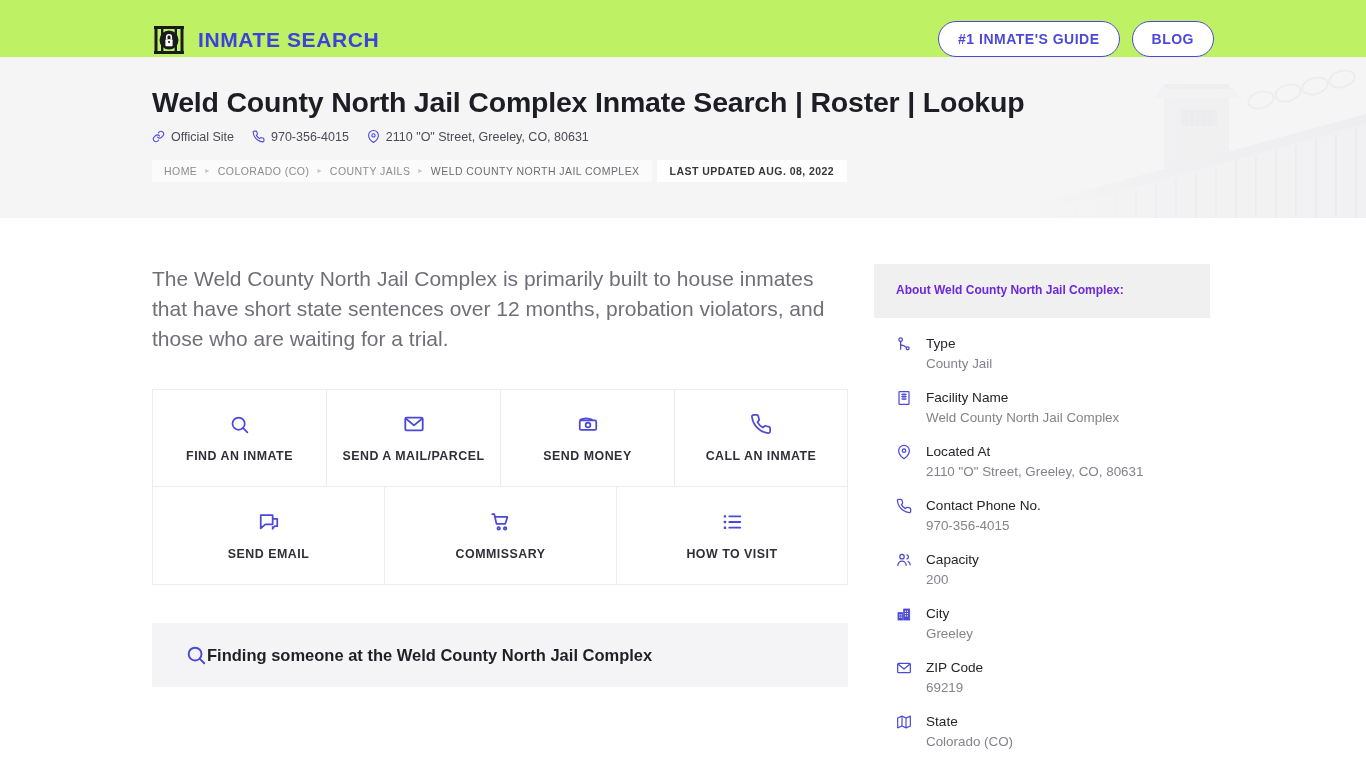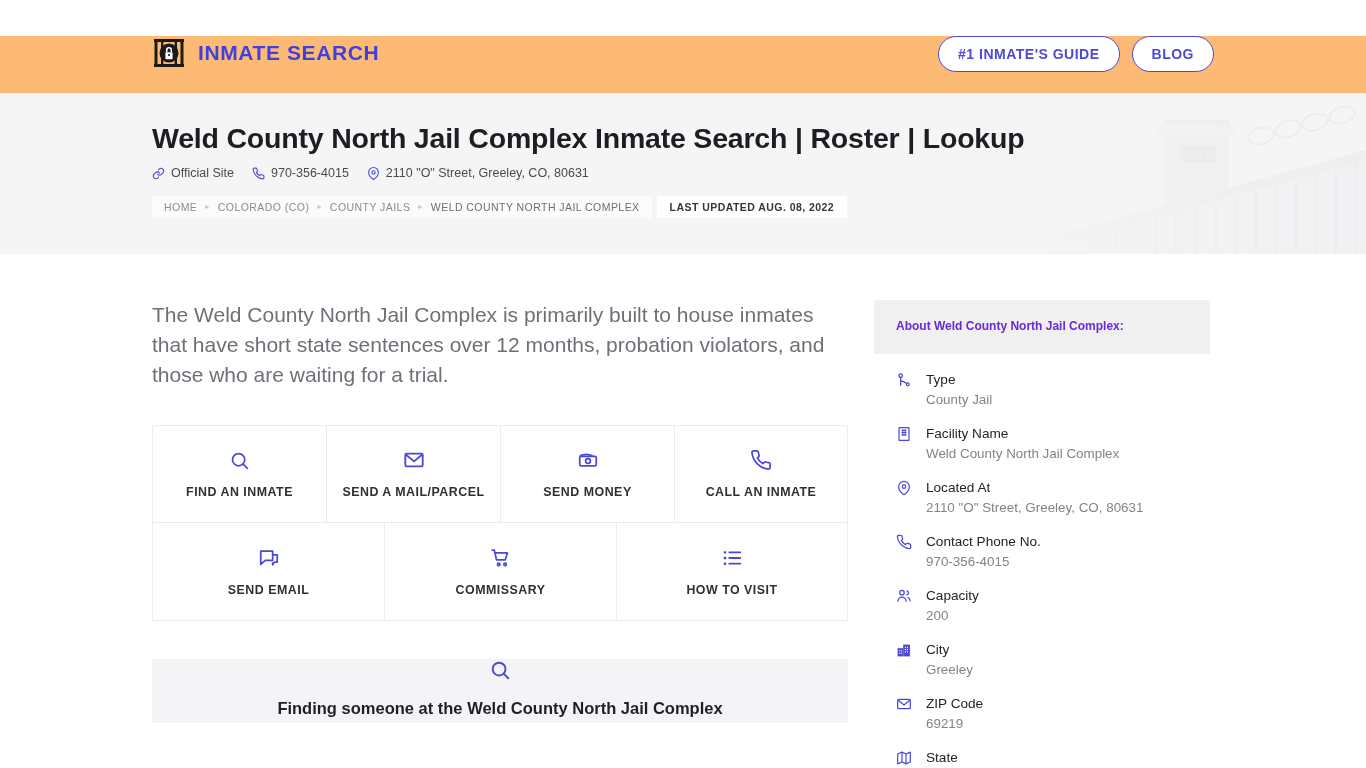--- a/index.html
+++ b/index.html
@@ -7,28 +7,27 @@
     width: 1366px; height: 768px;
     background: #ffffff;
     font-family: "Liberation Sans", sans-serif;
     overflow: hidden;
   }
   .page { position: relative; width: 1366px; height: 768px; overflow: hidden; }
 
   
   .topnav {
     height: 58px;
-    background: #fdba74;
-    display: flex;
-    align-items: flex-start;
+    background: #bef264;
+    display: flex;
+    align-items: flex-end;
     padding: 0 152px 0 152px;
     border-bottom: 1px solid #f1f1f3;
     position: relative;
     z-index: 5;
-    margin-top: 36px;
   }
   .brand { display: flex; align-items: center; gap: 12px; }
   .brand-mark {
     width: 34px; height: 34px;
     display: flex; align-items: center; justify-content: center;
   }
   .brand-text {
     font-size: 21px;
     font-weight: 700;
     letter-spacing: 0.6px;
@@ -77,21 +76,21 @@
     line-height: 1.15;
   }
   .hero-meta {
     margin-top: 11px;
     display: flex;
     align-items: center;
     gap: 18px;
     font-size: 12.5px;
     color: #4a4a52;
   }
-  .meta-item { display: flex; align-items: flex-end; gap: 6px; }
+  .meta-item { display: flex; align-items: center; gap: 6px; }
   .meta-item svg { display: block; }
 
   
   .crumbbar {
     margin-top: 16px;
     display: flex;
     align-items: stretch;
     font-size: 10.5px;
     letter-spacing: 0.45px;
     height: 22px;
@@ -167,23 +166,22 @@
     text-transform: uppercase;
   }
 
   
   .searchbanner {
     margin-top: 38px;
     background: #f4f4f6;
     height: 64px;
     display: flex;
     align-items: center;
-    gap: 18px;
+    gap: 0;
     padding: 0 33px;
-    flex-direction: column;
   }
   .searchbanner .ico { color: #4b49d6; line-height: 0; }
   .searchbanner .txt {
     font-size: 16.5px;
     font-weight: 700;
     color: #1f1f27;
   }
 
   
   .sidecard { background: #ffffff; width: 336px; }

